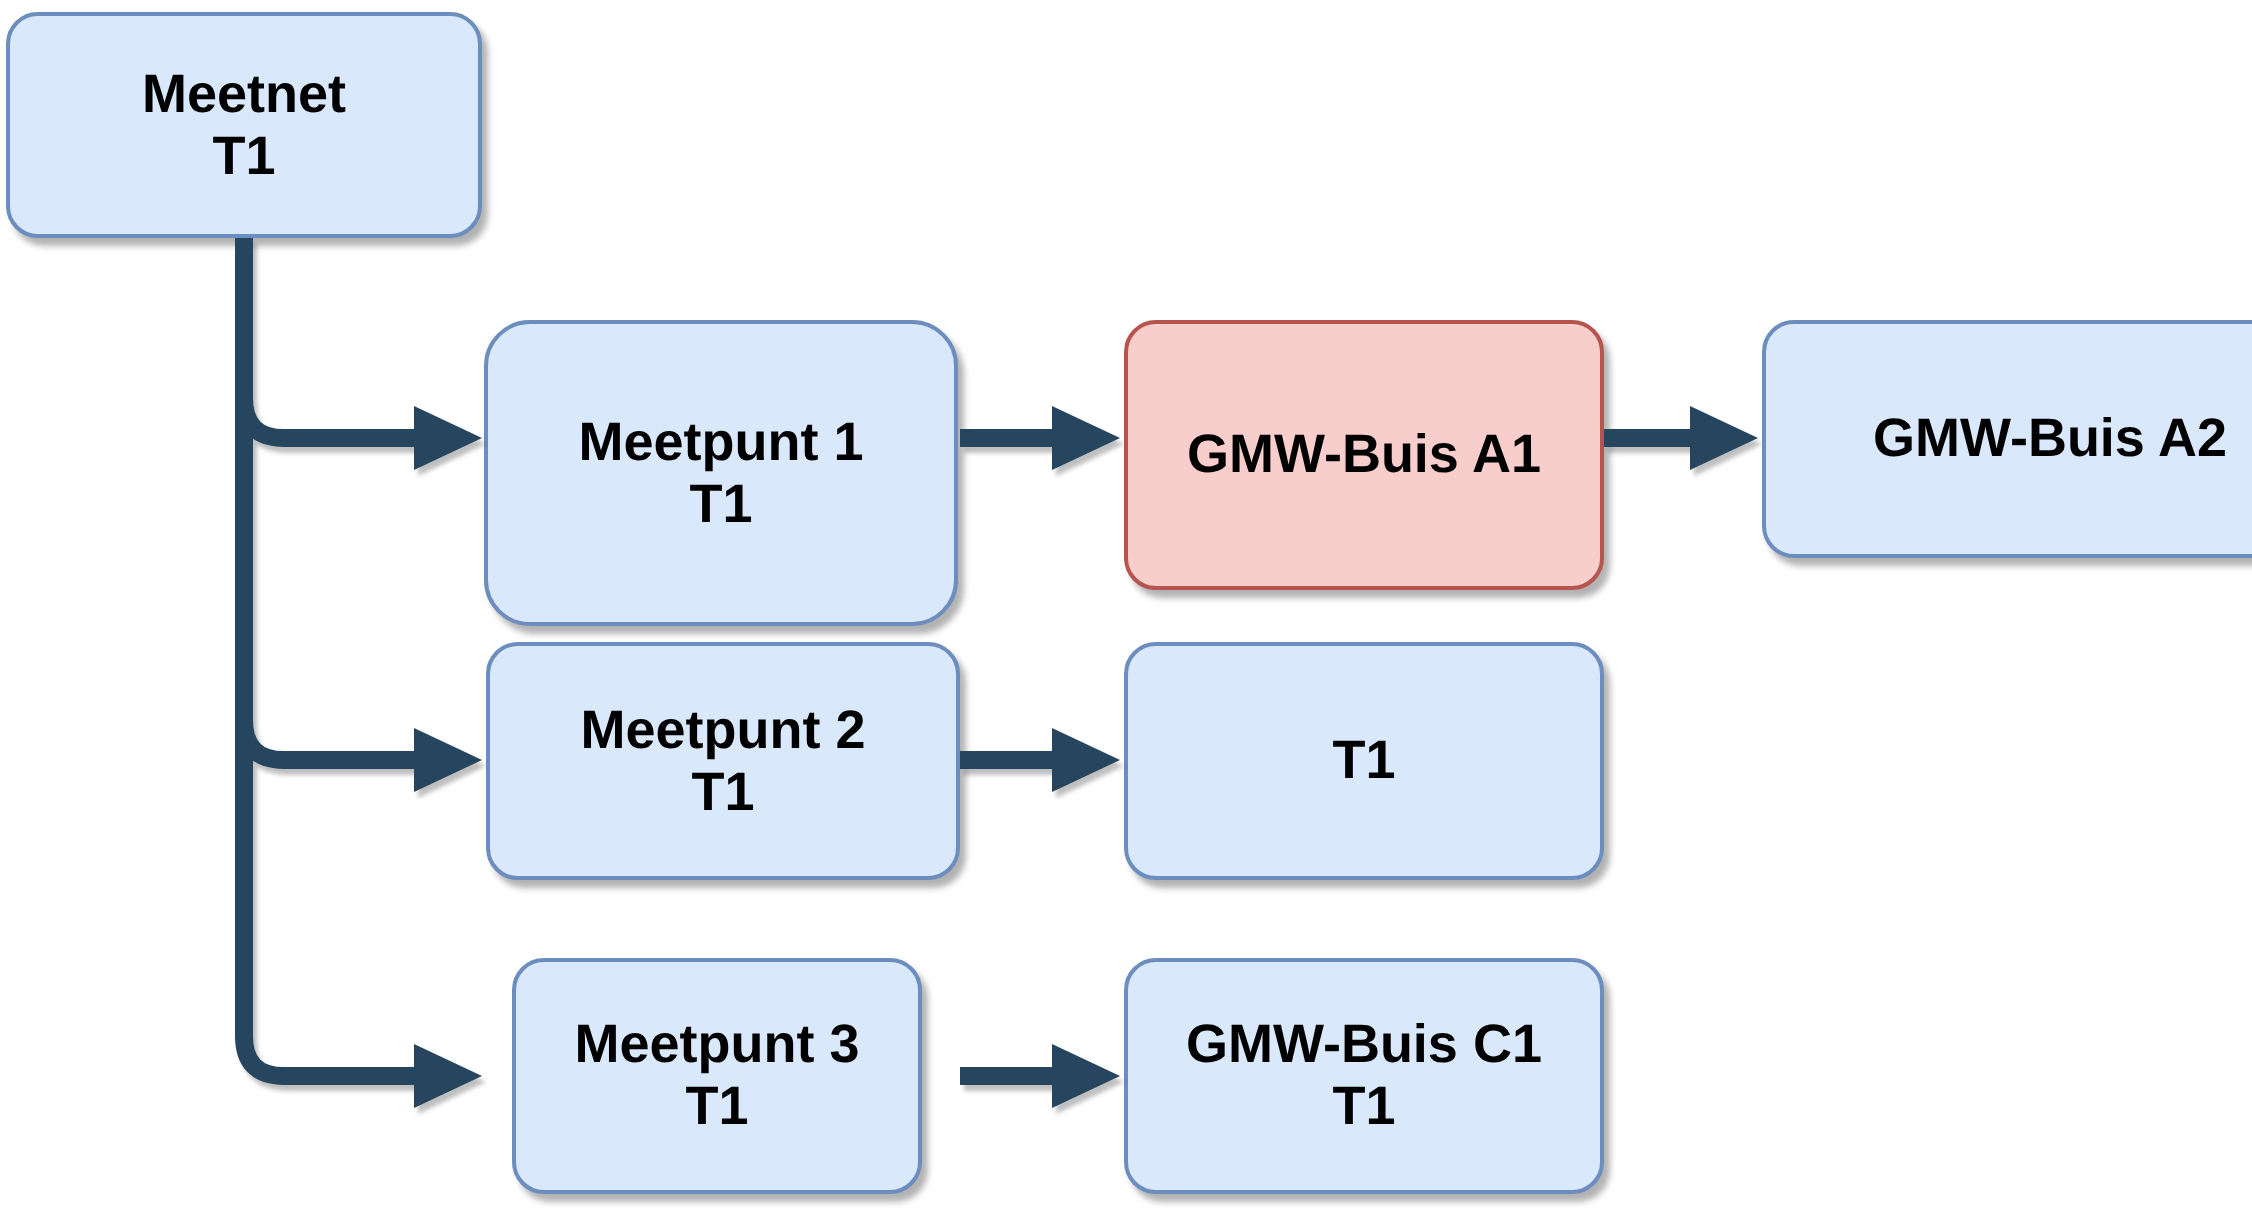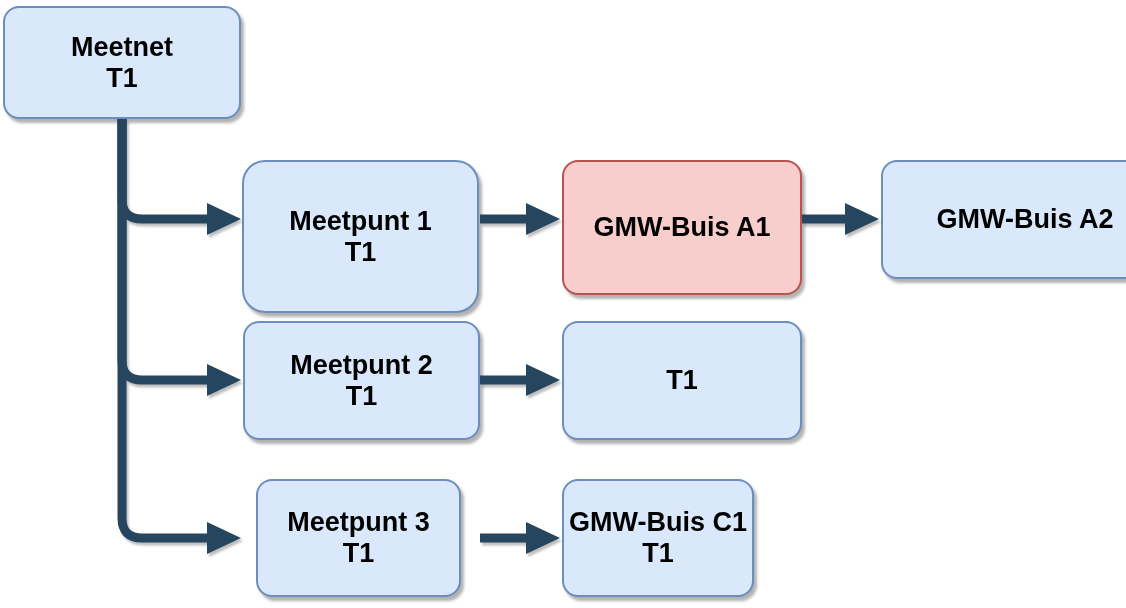--- a/index.html
+++ b/index.html
@@ -95,21 +95,21 @@
     </div>
   </div>
 
   <div class="node variant-blue" style="left:226px; top:479px; width:205px; height:118px;margin-left:30px;">
     <div class="node-label">
       <span>Meetpunt 3</span>
       <span>T1</span>
     </div>
   </div>
 
-  <div class="node variant-blue" style="left:562px; top:479px; width:192px; height:118px;">
+  <div class="node variant-blue" style="left:562px; top:479px; width:240px; height:118px;">
     <div class="node-label">
       <span>GMW-Buis C1</span>
       <span>T1</span>
     </div>
   </div>
 
   <svg class="edges-layer" width="1126" height="608" viewBox="0 0 1126 608">
 
     <path d="M122 119 L122 199 Q122 219 142 219 L208 219" fill="none" stroke-width="9" stroke-linejoin="round" stroke="#25465E"></path>
     <polygon points="207,203 241,219 207,235" fill="#25465E"></polygon>

